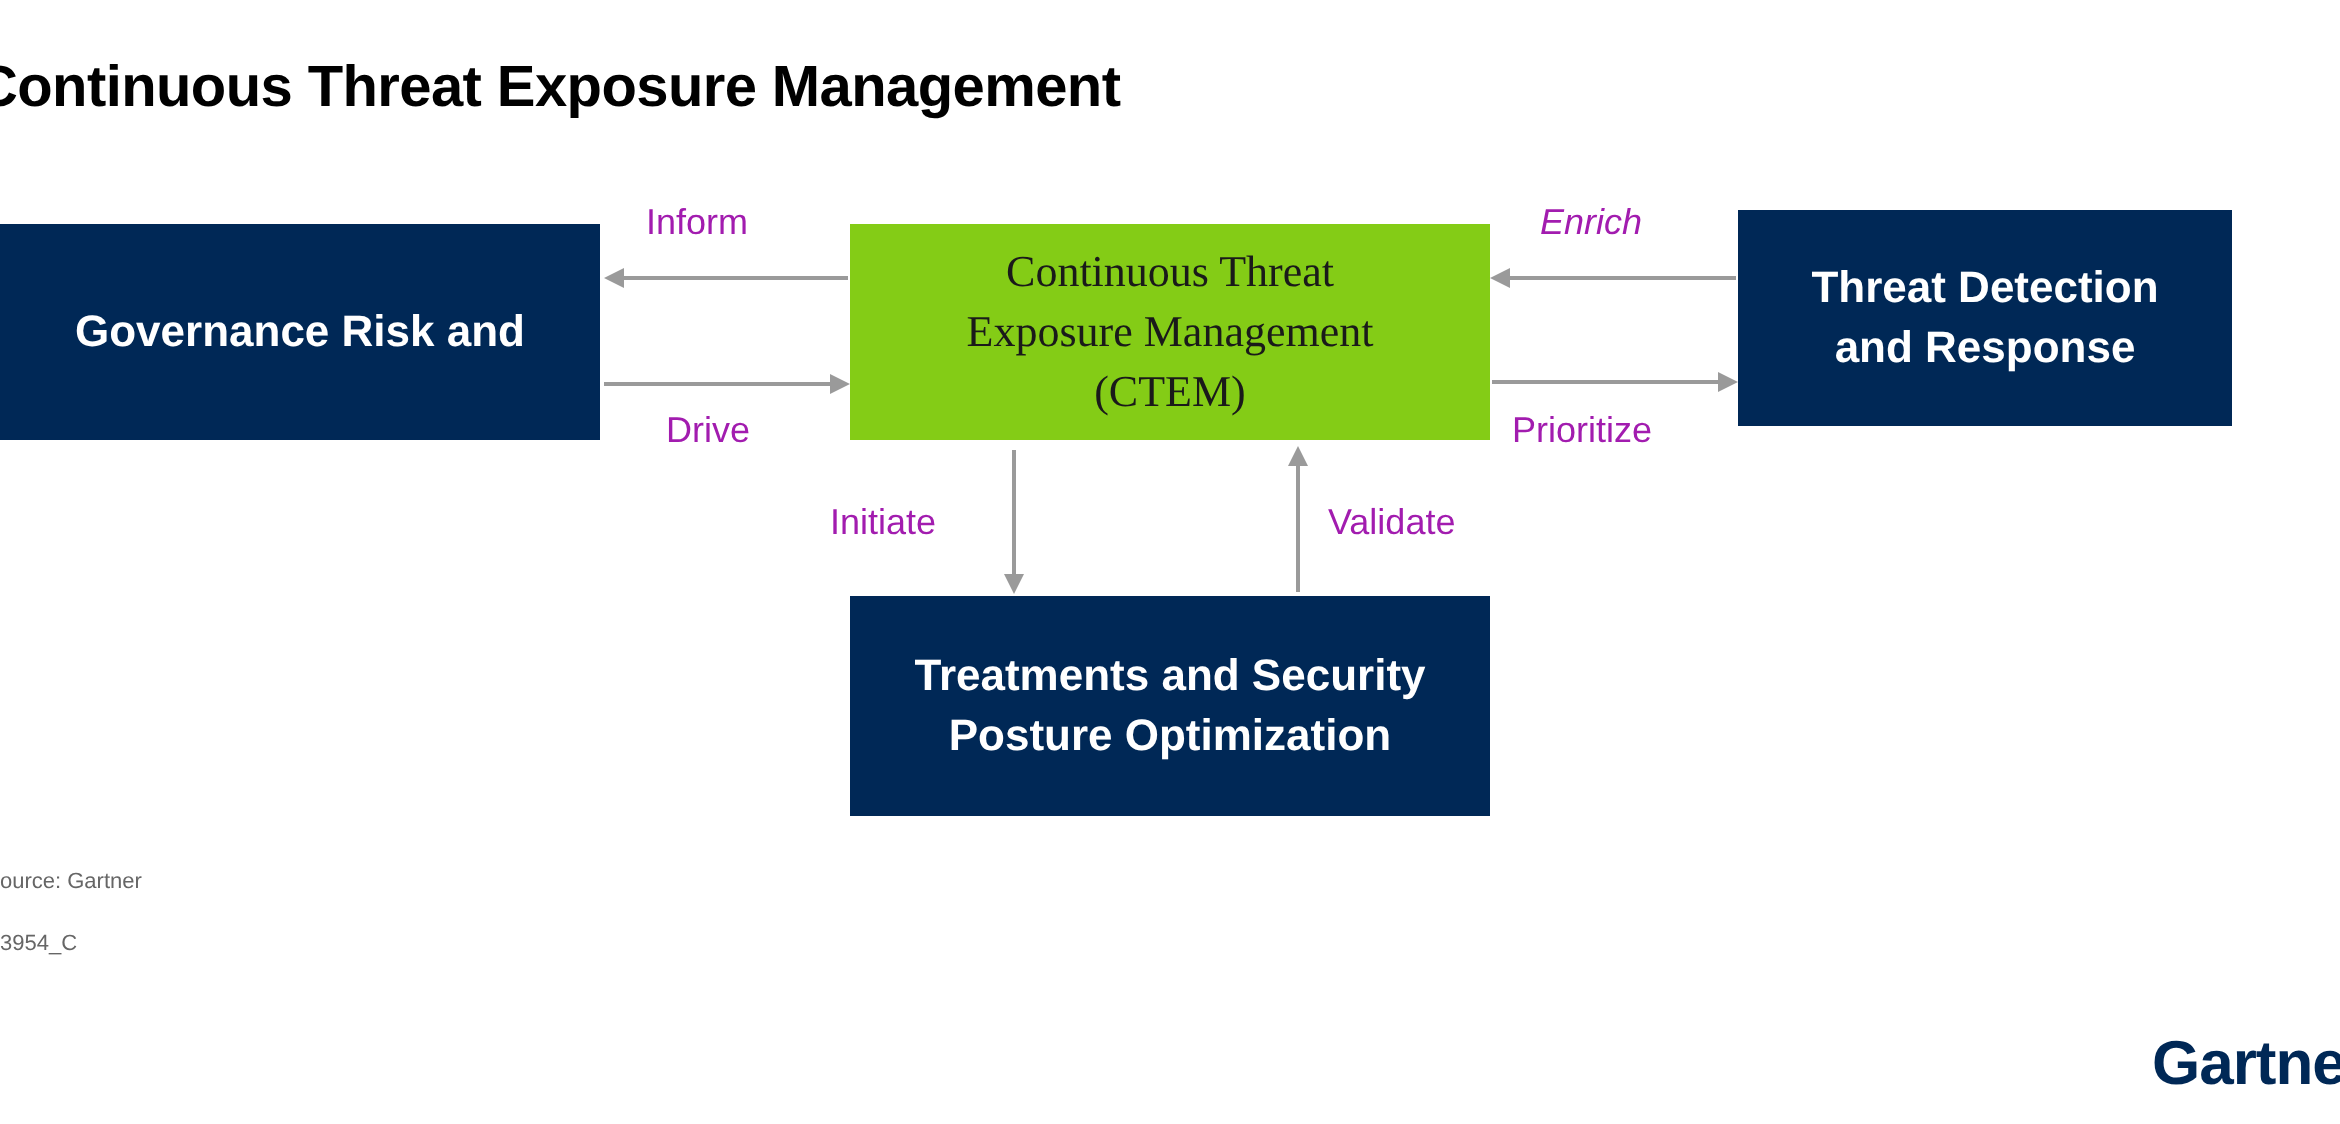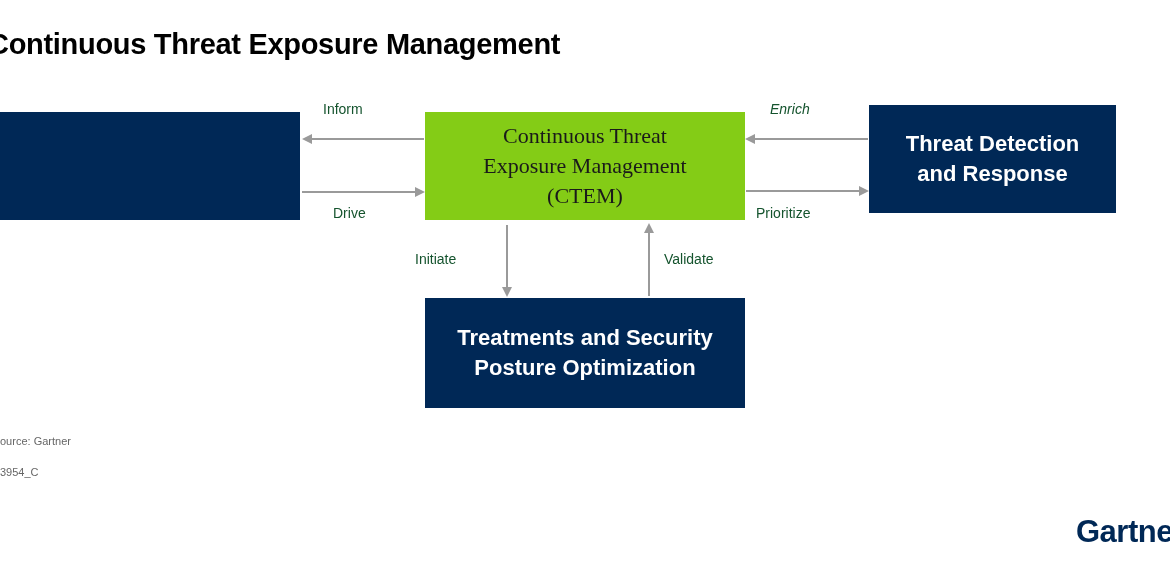--- a/index.html
+++ b/index.html
@@ -1,21 +1,21 @@
 <!DOCTYPE html>
 <html><head>
 <meta charset="utf-8">
 <style>
   html, body { margin:0; padding:0; background:#ffffff; }
   body { width:1170px; height:562px; position:relative; overflow:hidden; font-family:"Liberation Sans", sans-serif; }
   .title { position:absolute; left:-12px; top:28px; font-size:29px; font-weight:bold; color:#000; letter-spacing:-0.3px; white-space:nowrap; }
   .box { position:absolute; display:flex; align-items:center; justify-content:center; text-align:center; font-size:22px; line-height:30px; }
   .navy { background:#002856; color:#ffffff; font-weight:bold; }
   .orange { background:#84cc16; color:#1a1a1a;font-family:Liberation Serif, serif; }
-  .label { position:absolute; font-size:14px; color:#14532d; white-space:nowrap; }
+  .label { position:absolute; font-size:18px; color:#a21caf; white-space:nowrap; }
   .footer { position:absolute; font-size:11px; color:#666; white-space:nowrap; }
   .logo { position:absolute; left:1076px; top:514px; font-size:31px; font-weight:bold; color:#002856; letter-spacing:-0.5px; white-space:nowrap; }
   svg.arrows { position:absolute; left:0; top:0; }
 </style>
 </head>
 <body>
 
 <div class="title">Continuous Threat Exposure Management</div>
 
 <svg class="arrows" width="1170" height="562">
@@ -33,20 +33,21 @@
 
   <line x1="746" y1="191" x2="867" y2="191" stroke="#9a9a9a" stroke-width="2" marker-end="url(#ah)"></line>
 
   <line x1="507" y1="225" x2="507" y2="295" stroke="#9a9a9a" stroke-width="2" marker-end="url(#ah)"></line>
 
   <line x1="649" y1="296" x2="649" y2="225" stroke="#9a9a9a" stroke-width="2" marker-end="url(#ah)"></line>
 </svg>
 
 <div class="box navy" style="left:0;top:112px;width:300px;height:108px;">
   <div>
+    <div>Governance Risk and</div>
   </div>
 </div>
 
 <div class="box orange" style="left:425px;top:112px;width:320px;height:108px;">
   <div>
     <div>Continuous Threat</div>
     <div>Exposure Management</div>
     <div>(CTEM)</div>
   </div>
 </div>

